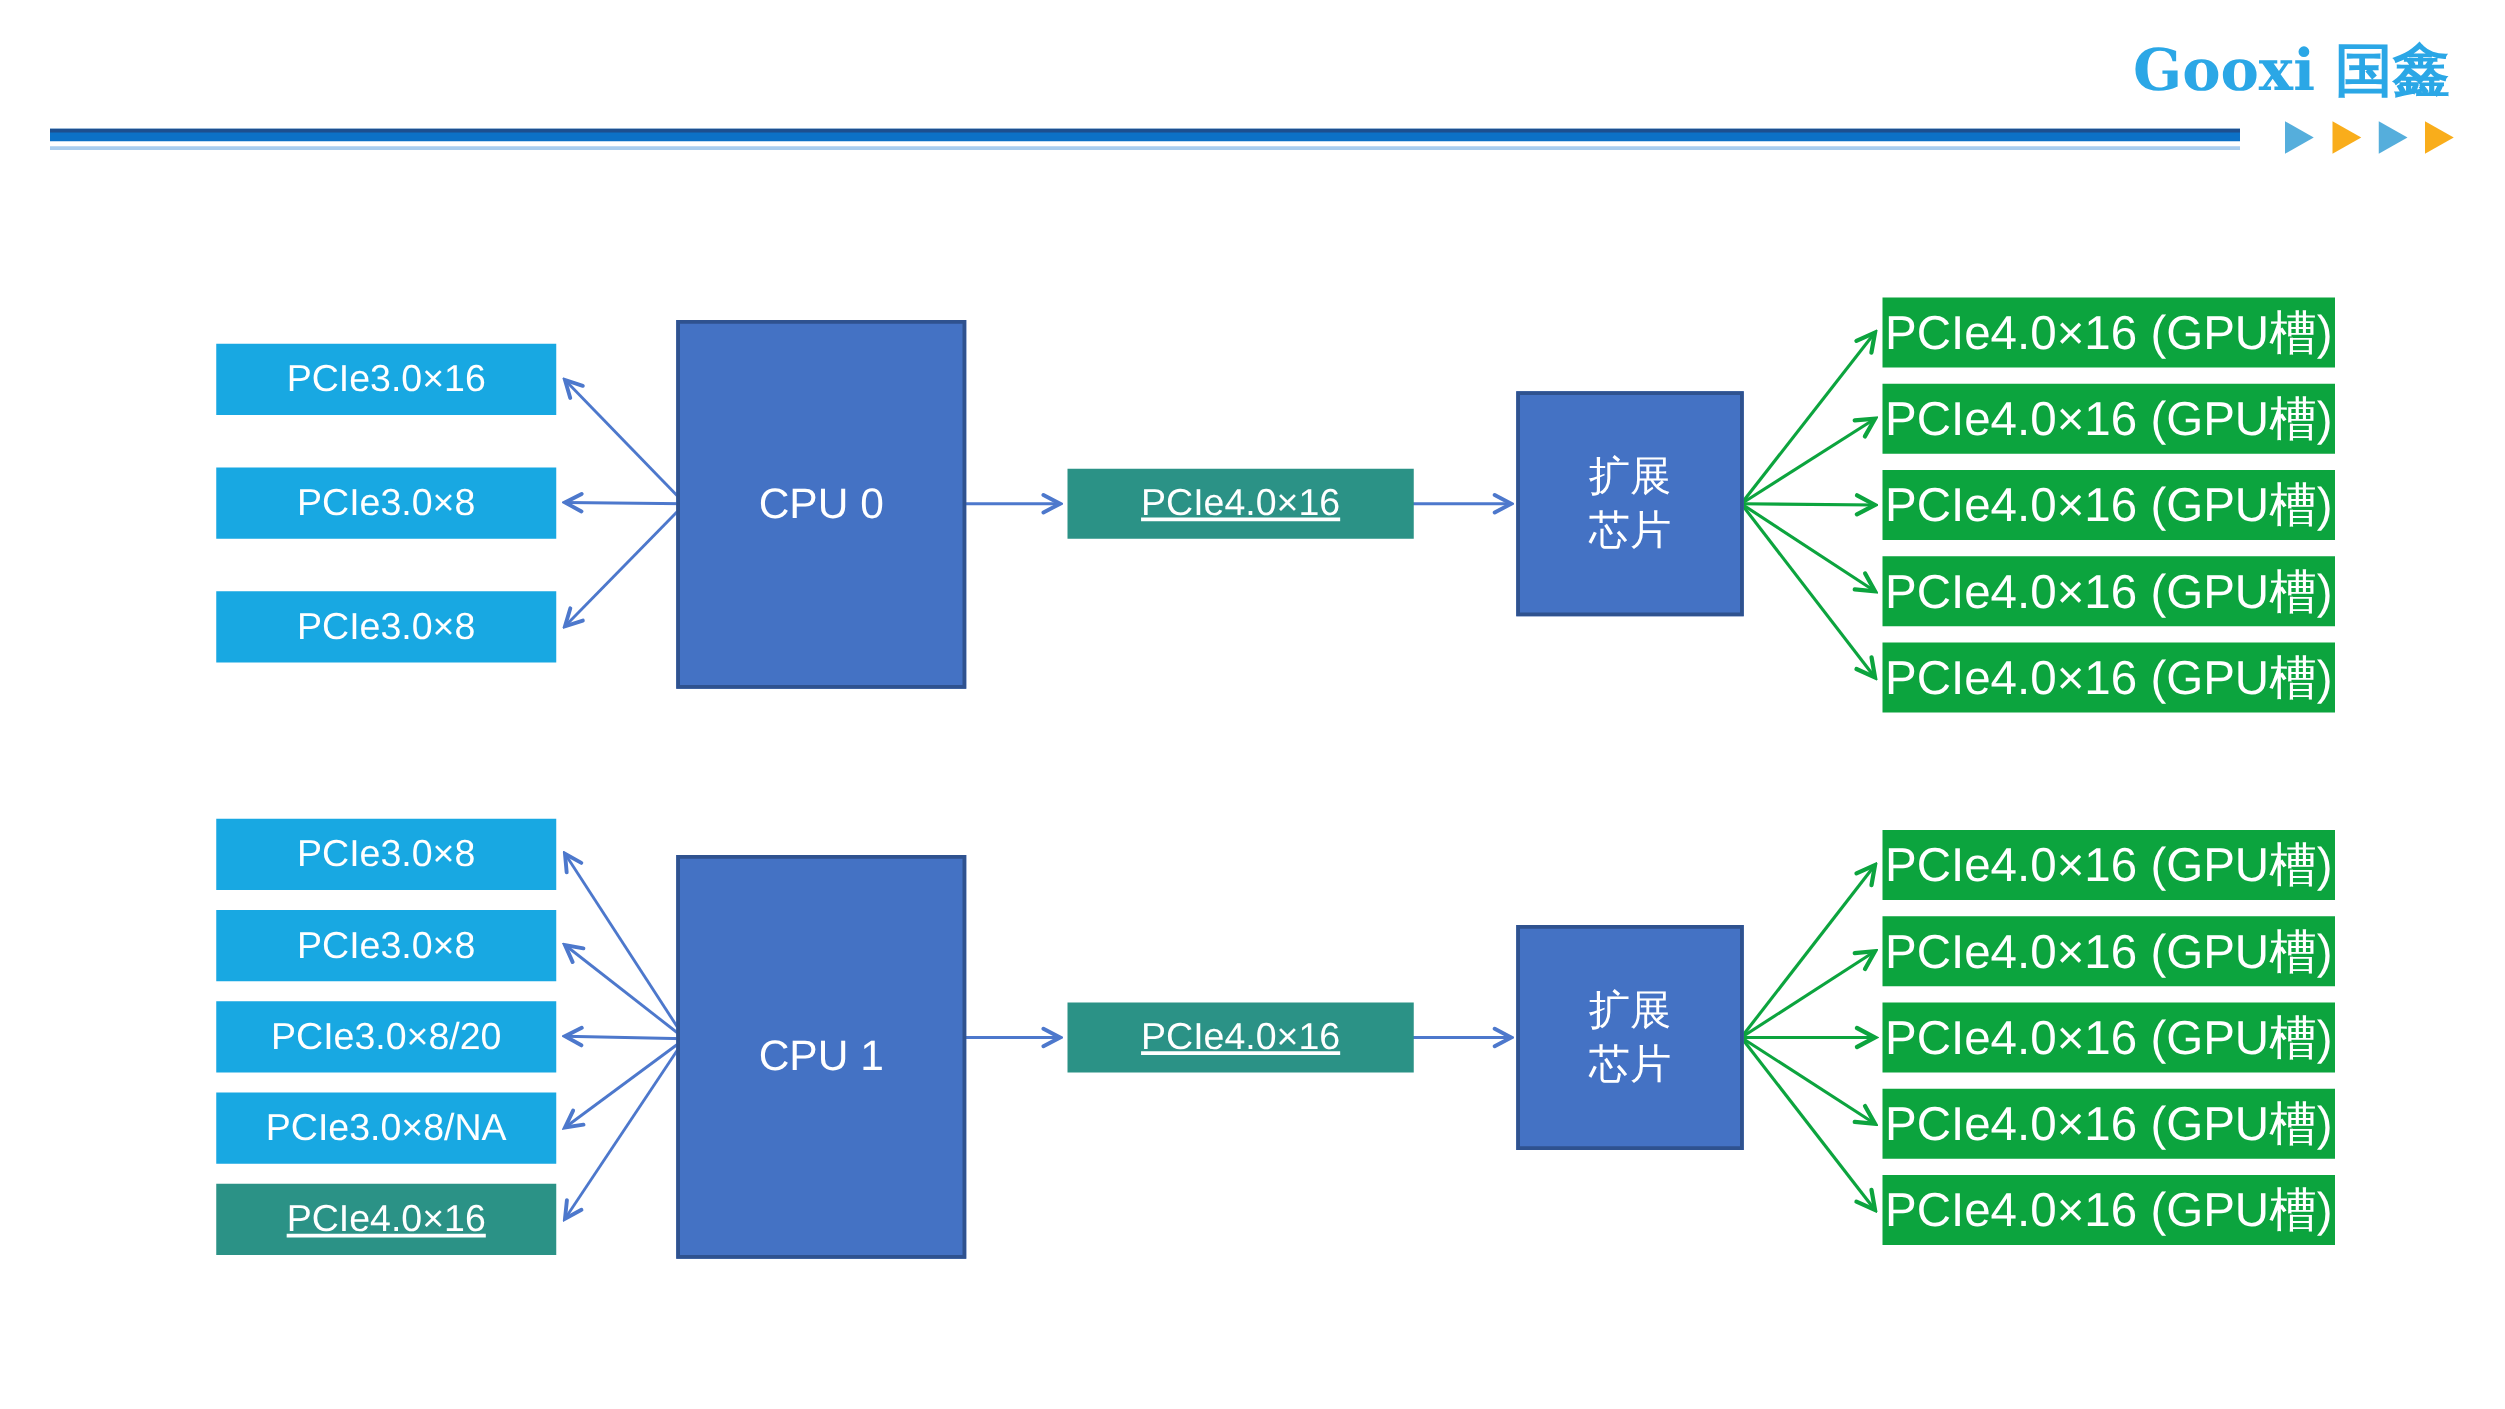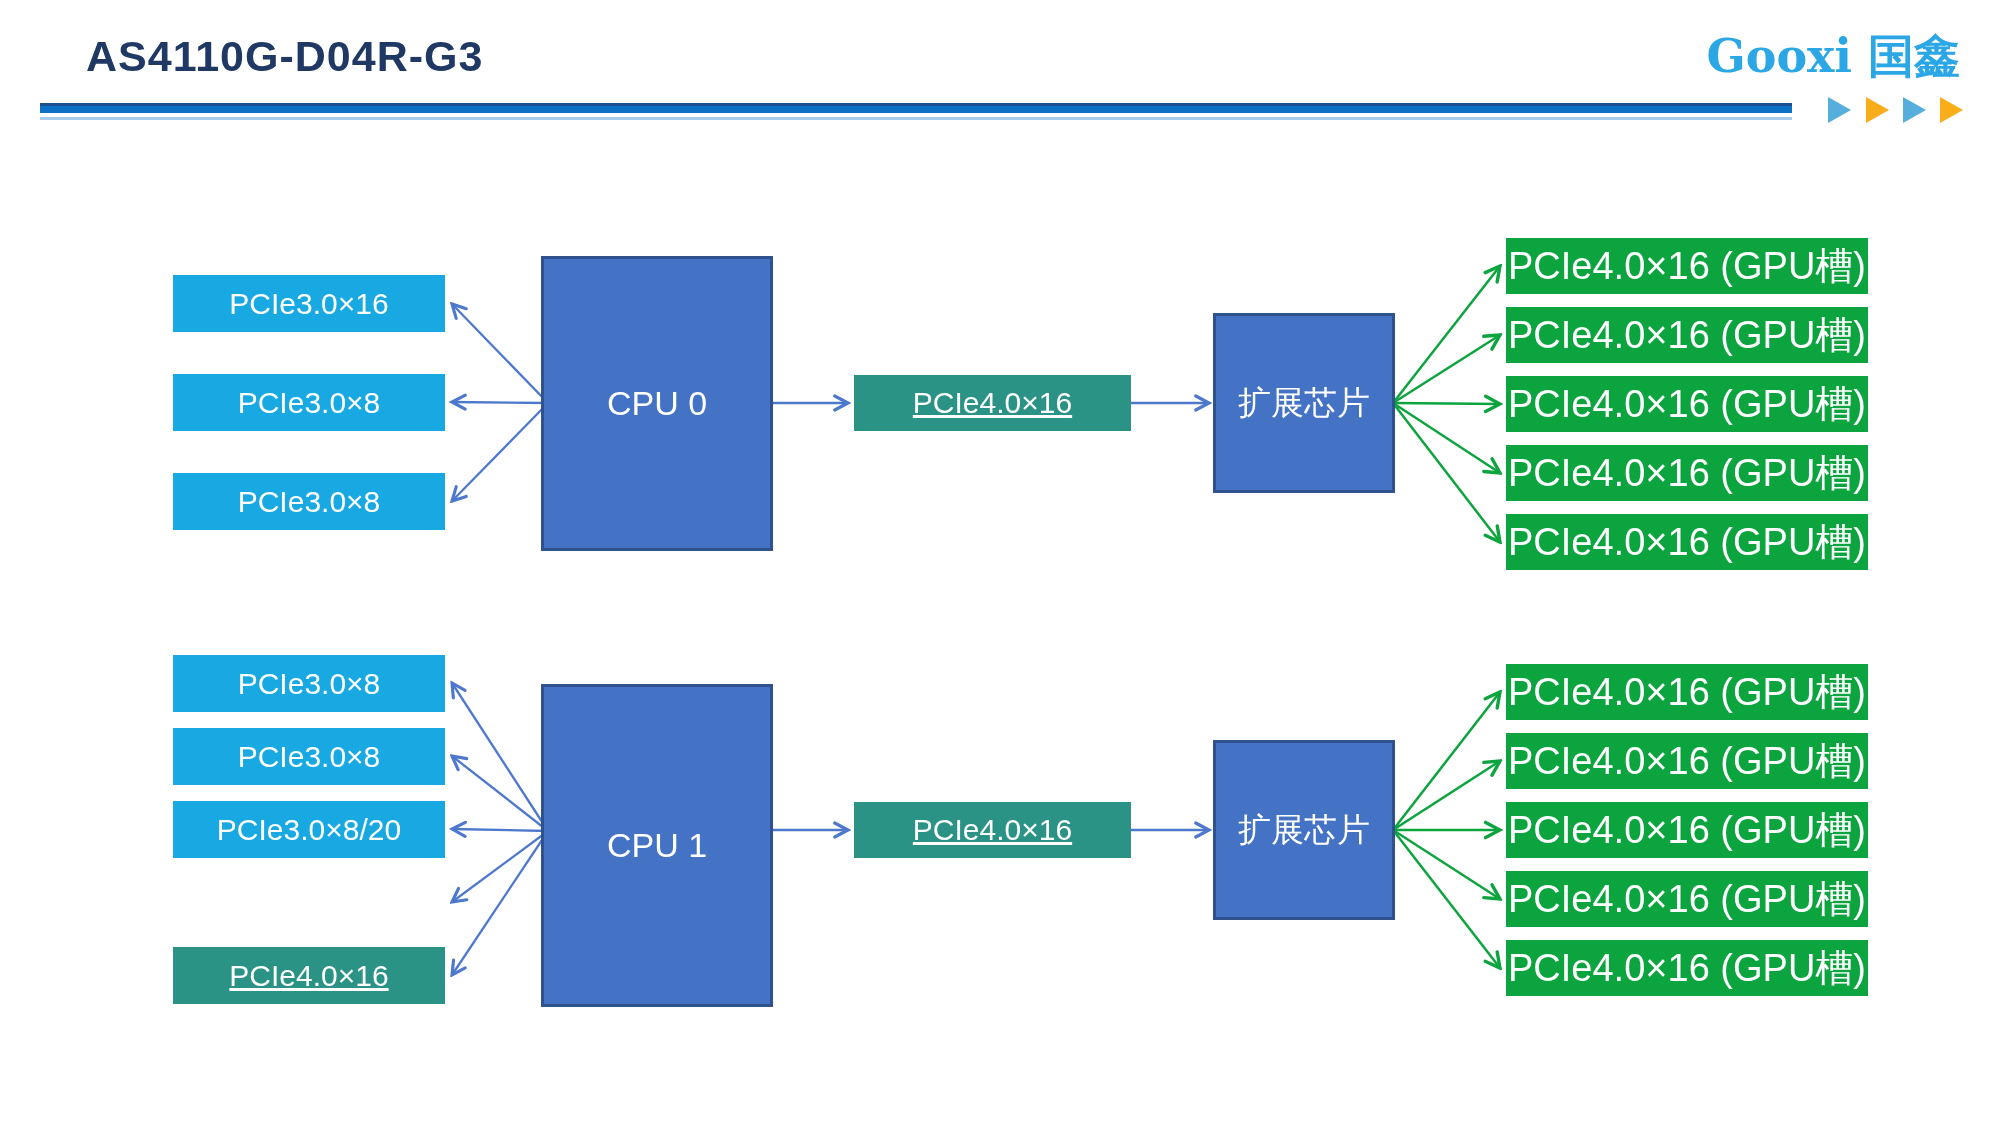--- a/index.html
+++ b/index.html
@@ -48,30 +48,29 @@
   }
   .cyan{background:#18A8E2;}
   .teal{background:#2B9286;text-decoration:underline;}
   .green{background:#0CA43E;font-size:38px;}
   .cpu{
     background:#4472C4;border:3px solid #2F528F;
     font-size:34px;
   }
   .chip{
     background:#4472C4;border:3px solid #2F528F;
-    font-size:33px;flex-direction:row;line-height:1.3;
+    font-size:33px;flex-direction:column;line-height:1.3;
   }
   .wires{position:absolute;left:0;top:0;}
 </style>
 </head>
 <body>
 
 <div class="stage">
 
-  <div class="title">AS4110G-D04R-G3</div>
   <div class="logo">Gooxi 国鑫</div>
   <div class="rule"></div>
   <div class="rule-thin"></div>
   <div class="tri blue t1"></div>
   <div class="tri orange t2"></div>
   <div class="tri blue t3"></div>
   <div class="tri orange t4"></div>
 
   <svg class="wires" width="2004" height="1127" viewBox="0 0 2004 1127">
     <defs>
@@ -131,20 +130,21 @@
 
   <div class="node green" style="left:1506px;top:238px;width:362px;height:56px">PCIe4.0×16 (GPU槽)</div>
   <div class="node green" style="left:1506px;top:307px;width:362px;height:56px">PCIe4.0×16 (GPU槽)</div>
   <div class="node green" style="left:1506px;top:376px;width:362px;height:56px">PCIe4.0×16 (GPU槽)</div>
   <div class="node green" style="left:1506px;top:445px;width:362px;height:56px">PCIe4.0×16 (GPU槽)</div>
   <div class="node green" style="left:1506px;top:514px;width:362px;height:56px">PCIe4.0×16 (GPU槽)</div>
 
   <div class="node cyan" style="left:173px;top:655px;width:272px;height:57px">PCIe3.0×8</div>
   <div class="node cyan" style="left:173px;top:728px;width:272px;height:57px">PCIe3.0×8</div>
   <div class="node cyan" style="left:173px;top:801px;width:272px;height:57px">PCIe3.0×8/20</div>
+  <div class="node cyan" style="left:173px;top:874px;width:272px;height:57px">PCIe3.0×8/NA</div>
   <div class="node teal" style="left:173px;top:947px;width:272px;height:57px">PCIe4.0×16</div>
 
   <div class="node cpu" style="left:541px;top:684px;width:232px;height:323px">CPU 1</div>
 
   <div class="node teal" style="left:854px;top:802px;width:277px;height:56px">PCIe4.0×16</div>
 
   <div class="node chip" style="left:1213px;top:740px;width:182px;height:180px">
     <span>扩展</span>
     <span>芯片</span>
   </div>

